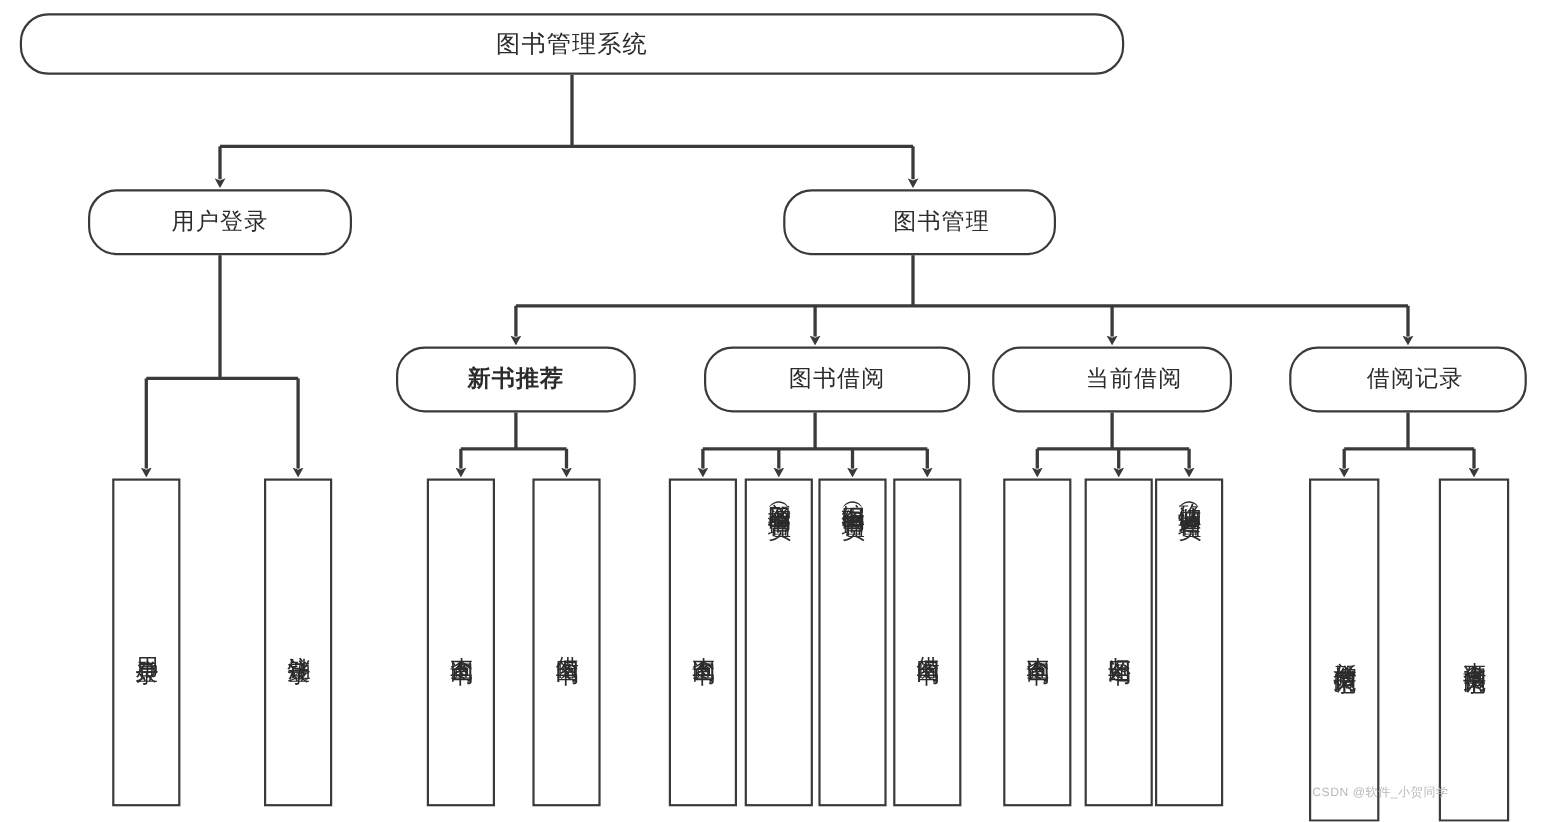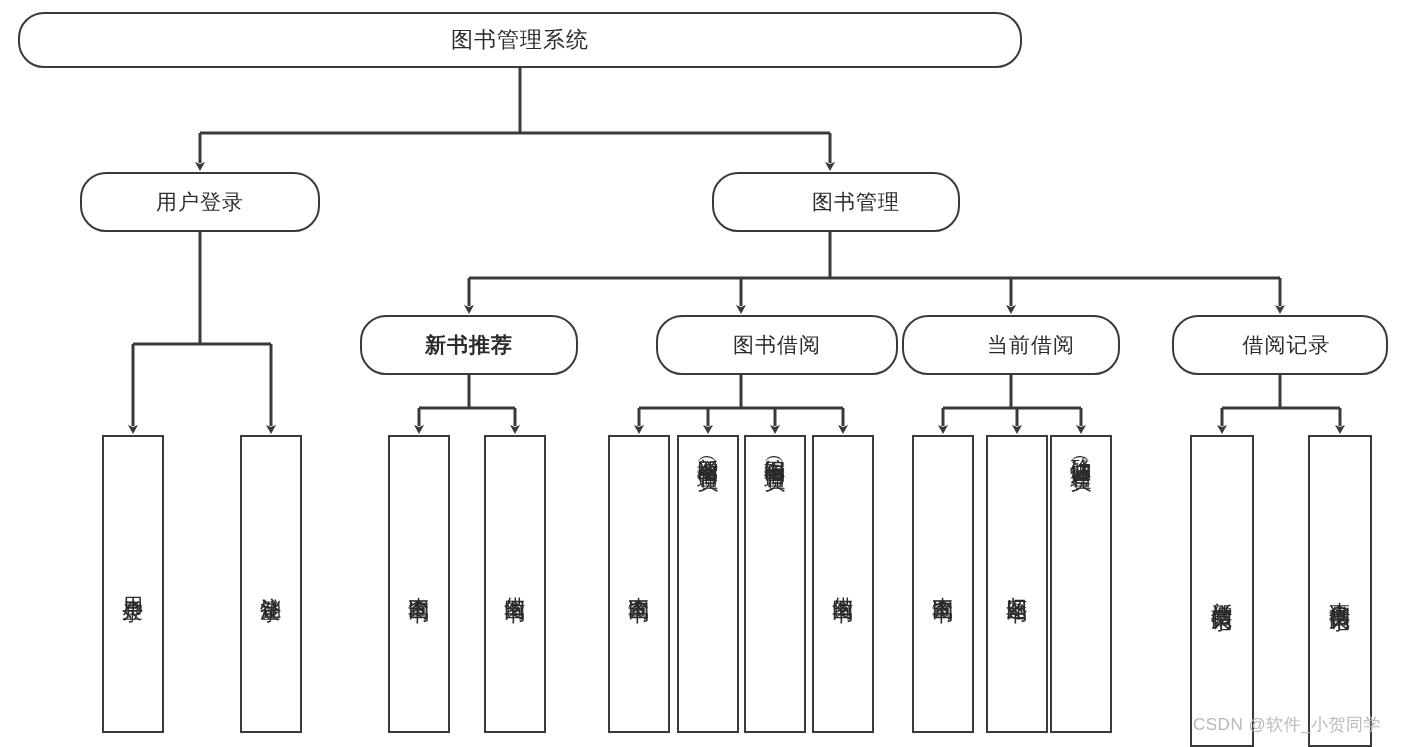--- a/index.html
+++ b/index.html
@@ -56,21 +56,21 @@
     line-height: 1.12;
     letter-spacing: 2px;
     white-space: nowrap;
     color: #2b2b2b;
   }
   .node.vert.topalign {
     padding-top: 4px;
   }
   .watermark {
     position: absolute;
-    font-size: 17px;
+    font-size: 11px;
     color: #b9b9b9;
     letter-spacing: 0.5px;
     white-space: nowrap;
     user-select: none;
   }
 </style>
 </head>
 <body>
 
 <div id="canvas">
@@ -125,21 +125,21 @@
   <div class="node horiz" style="left: 80px; top: 172px; width: 240px; height: 60px;">
     <span>用户登录</span>
   </div>
   <div class="node horiz" style="left: 712px; top: 172px; width: 248px; height: 60px; padding-left: 40px;">
     <span>图书管理</span>
   </div>
 
   <div class="node horiz" style="left: 360px; top: 315px; width: 218px; height: 60px; font-weight: bold;">
     <span>新书推荐</span>
   </div>
-  <div class="node horiz" style="left: 656px; top: 315px; width: 242px; height: 60px; align-items: center;">
+  <div class="node horiz" style="left: 640px; top: 315px; width: 242px; height: 60px; align-items: center;">
     <span>图书借阅</span>
   </div>
   <div class="node horiz" style="left: 902px; top: 315px; width: 218px; height: 60px; padding-left: 40px;">
     <span>当前借阅</span>
   </div>
   <div class="node horiz" style="left: 1172px; top: 315px; width: 216px; height: 60px; padding-left: 13px;">
     <span>借阅记录</span>
   </div>
 
   <div class="node vert" style="left: 102px; top: 435px; width: 62px; height: 298px; align-items: center; padding-top: 0px;">

